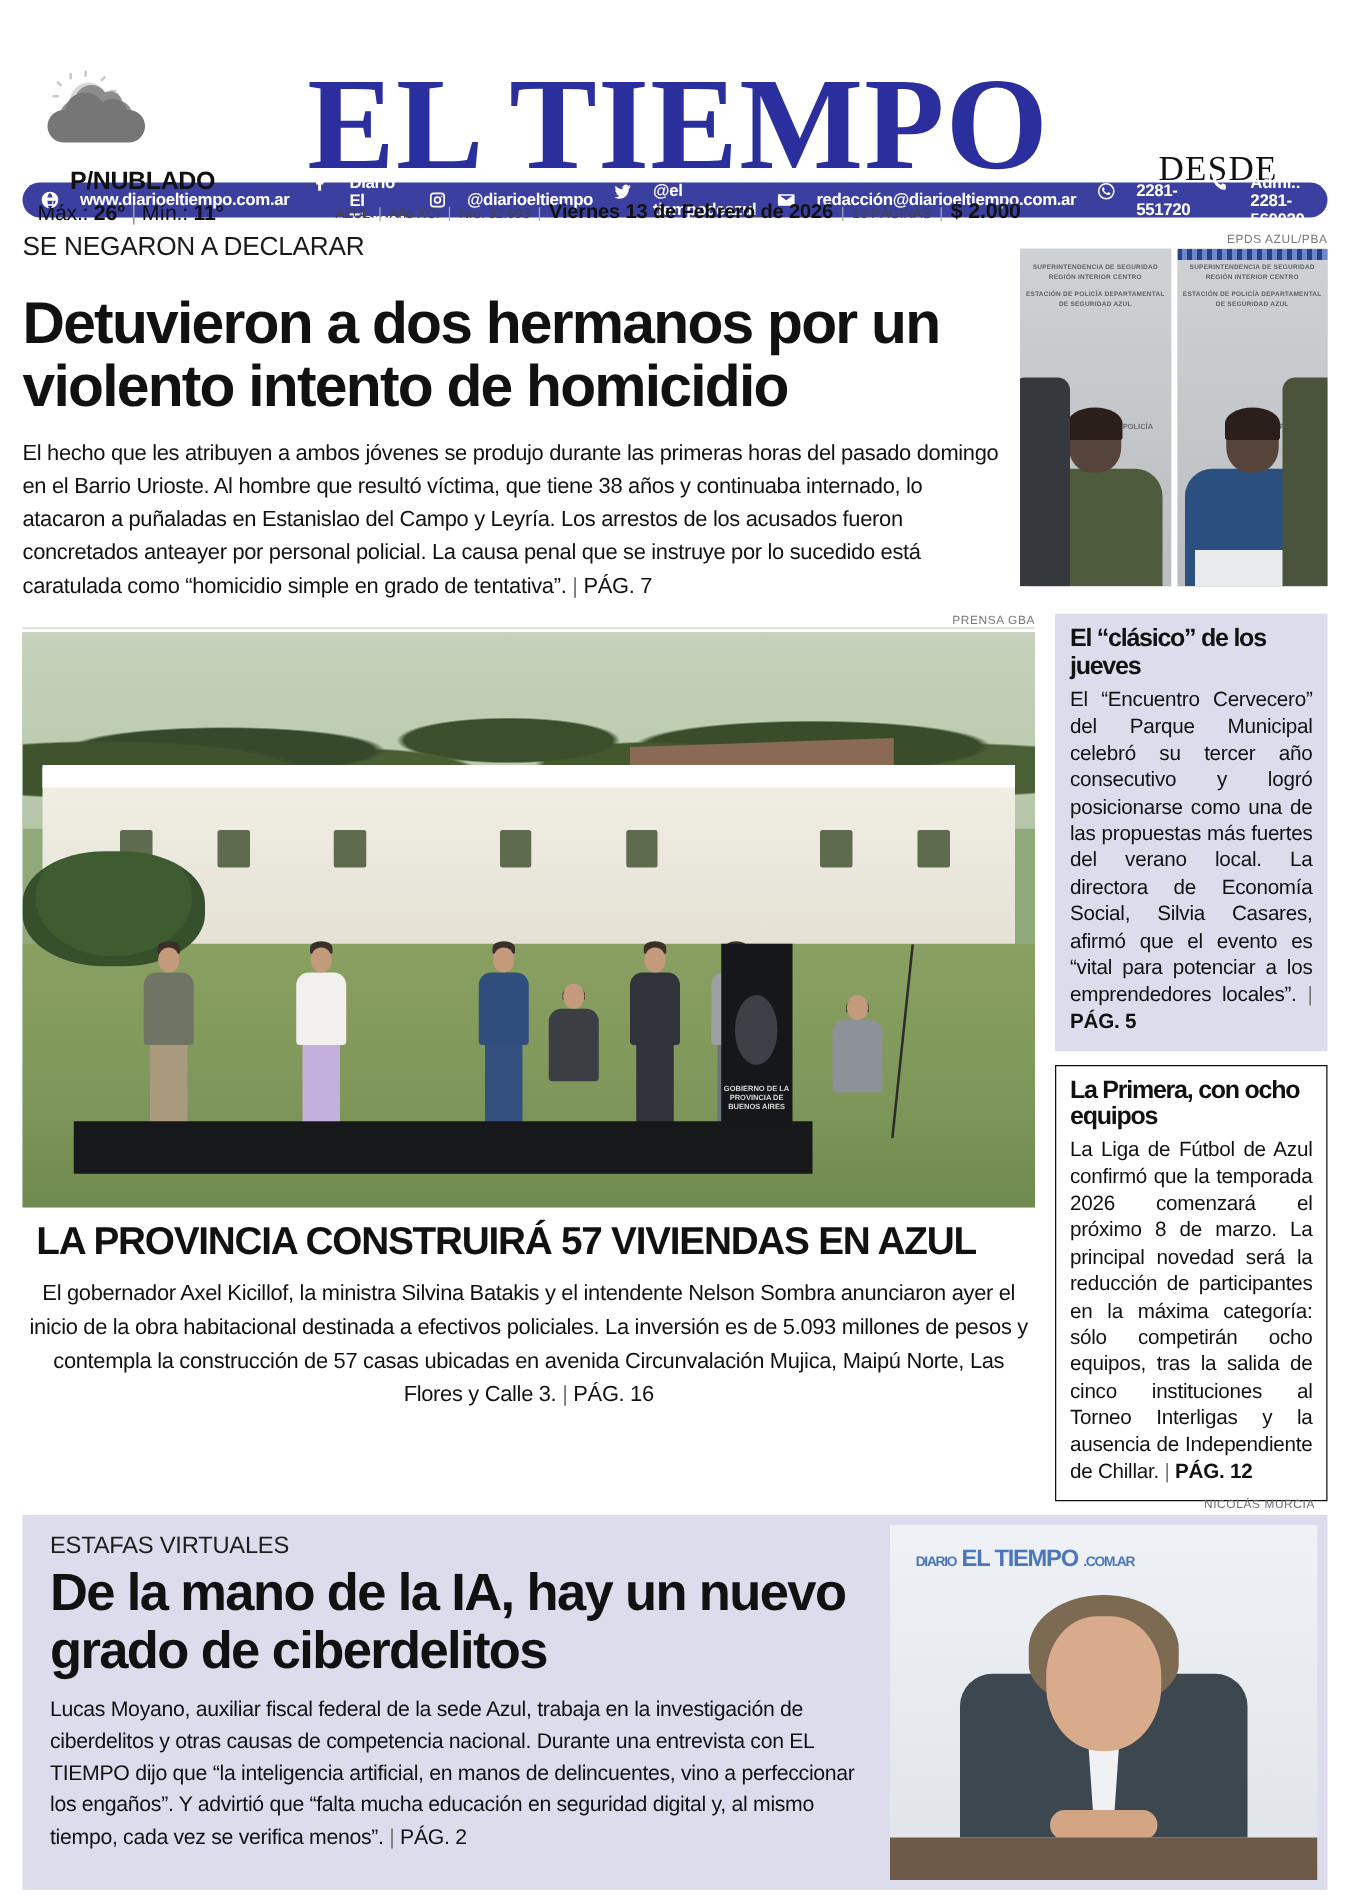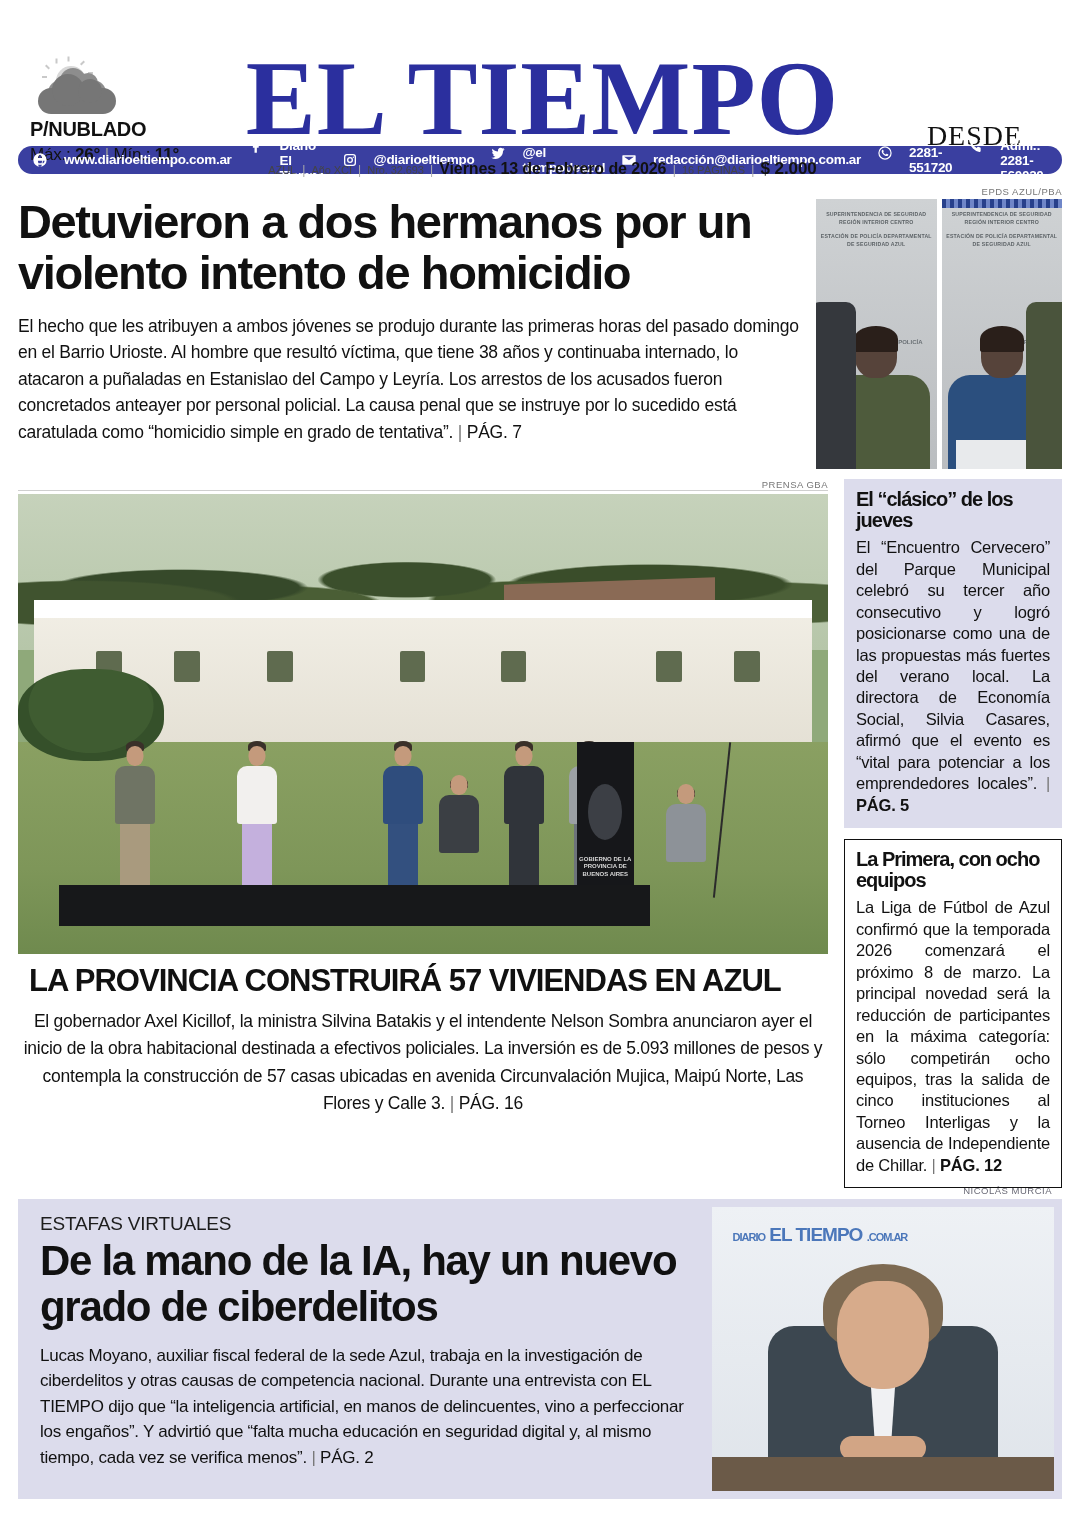--- a/index.html
+++ b/index.html
@@ -42,21 +42,21 @@
     background:#767676; border-radius:14px;
   }
   .wx-cloud2::before {
     content:""; position:absolute; left:14px; top:-14px; width:32px; height:32px;
     background:#767676; border-radius:50%;
   }
   .wx-cloud2::after {
     content:""; position:absolute; left:40px; top:-9px; width:24px; height:24px;
     background:#767676; border-radius:50%;
   }
-  .wx-cond { font-size:20px; font-weight:bold; letter-spacing:-0.3px; margin-top:4px; }
+  .wx-cond { font-size:20px; font-weight:bold; letter-spacing:-0.3px; margin-top:20px;text-align:center; }
   .wx-temps { font-size:17px; margin-top:4px; letter-spacing:-0.2px; }
   .wx-temps b { font-weight:bold; }
   .wx-sep { color:#999; }
 
   .logo-block { flex:1; text-align:center; position:relative; margin-top:-12px; }
   .logo-title {
     font-family:"Liberation Serif", serif;
     font-weight:bold;
     font-size:105px;
     color:#2b2f9e;
@@ -92,21 +92,21 @@
   .contactbar .itm + .itm { margin-left:9px; }
   .ico { width:16px; height:16px; display:inline-block; flex:none; }
   .ico svg { display:block; width:16px; height:16px; fill:#fff; }
 
   
   .topwrap { display:flex; gap:16px; margin-top:12px; }
   .topmain { width:782px; }
   .kicker { font-size:21px; letter-spacing:-0.2px; color:#1a1a1a; }
   .headline1 {
     font-size:47px; font-weight:bold; line-height:1.08; letter-spacing:-1.4px;
-    margin-top:11px;
+    margin-top:23px;
   }
   .lead {
     font-size:17.5px; line-height:1.52; margin-top:14px; letter-spacing:-0.25px;
   }
   .pagref { font-weight:normal; }
   .sep-bar { color:#777; }
 
   .topphotos { flex:1; }
   .credit { font-size:9.5px; color:#777; text-align:right; letter-spacing:0.5px; }
   .photo-pair { display:flex; gap:5px; height:270px; margin-top:2px; }
@@ -335,20 +335,21 @@
           <svg viewBox="0 0 24 24">
             <path d="M6.6 3c.5 0 .9.3 1 .7l1.2 3c.2.4 0 .8-.3 1.1l-1.5 1.2a12 12 0 006 6l1.2-1.5c.3-.3.7-.4 1.1-.3l3 1.2c.4.2.7.6.7 1V19c0 1.1-.9 2-2 2A16.9 16.9 0 013 6c0-1.7 1.3-3 3-3h.6zM17 3.3c2.1.5 3.7 2.1 4.2 4.2l-1.3.3c-.4-1.6-1.6-2.8-3.2-3.2l.3-1.3z"></path>
           </svg>
         </span>
       <span>Admi.: 2281-560020</span>
     </div>
   </div>
 
   <div class="topwrap">
     <div class="topmain">
+      <div class="kicker">SE NEGARON A DECLARAR</div>
       <div class="headline1">Detuvieron a dos hermanos por un violento intento de homicidio</div>
       <div class="lead">
         <span>El hecho que les atribuyen a ambos jóvenes se produjo durante las primeras horas del pasado domingo en el Barrio Urioste. Al hombre que resultó víctima, que tiene 38 años y continuaba internado, lo atacaron a puñaladas en Estanislao del Campo y Leyría. Los arrestos de los acusados fueron concretados anteayer por personal policial. La causa penal que se instruye por lo sucedido está caratulada como “homicidio simple en grado de tentativa”.</span>
         <span class="sep-bar">|</span>
         <span class="pagref">PÁG. 7</span>
       </div>
     </div>
     <div class="topphotos">
       <div class="credit">EPDS AZUL/PBA</div>
       <div class="photo-pair">

